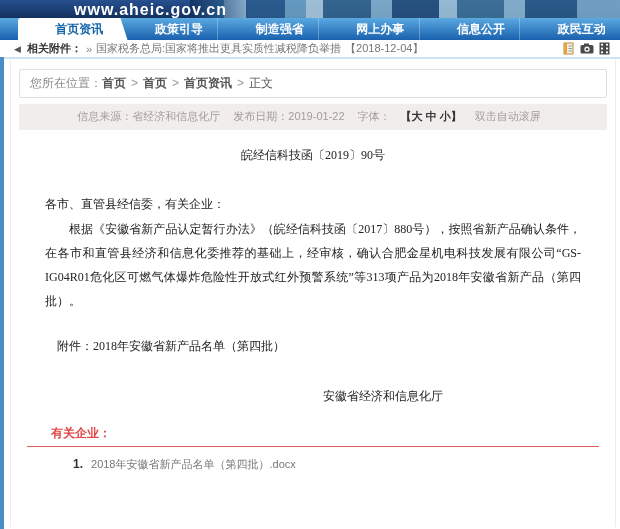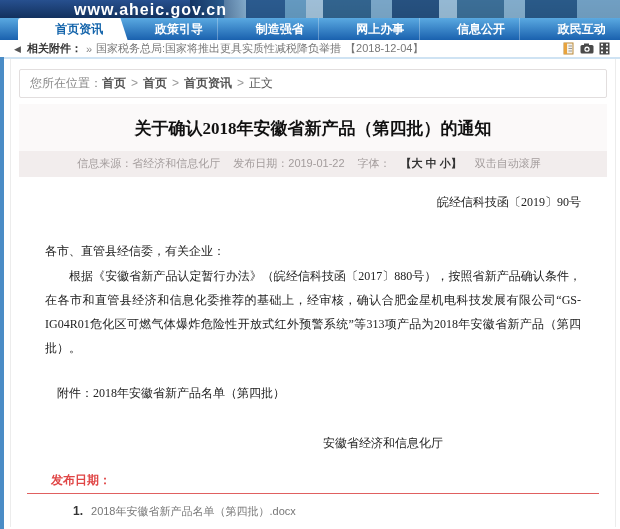--- a/index.html
+++ b/index.html
@@ -125,21 +125,21 @@
   }
   .article-meta .meta-strong { color: #333; font-weight: bold; cursor: pointer; }
   .article-meta span { margin: 0 5px; }
   
   .doc {
     font-family: "Liberation Serif", serif;
     font-size: 12px;
     color: #222;
     padding: 0 28px;
   }
-  .doc-number { text-align: right; margin: 17px 0 0 0; }
+  .doc-number { text-align: center; margin: 17px 0 0 0; }
   .doc-salutation { margin-top: 32px; }
   .doc-paragraph {
     text-indent: 2em;
     line-height: 24px;
     margin-top: 4px;
     text-align: justify;
   }
   .doc-attachment-line { margin-top: 25px; padding-left: 1em; }
   .signature {
     width: 160px;
@@ -219,41 +219,40 @@
 
 <div class="left-stripe"></div>
 
 <div class="content">
 
   <div class="breadcrumb">
     <span>您所在位置：</span><span class="crumb">首页</span><span class="bsep">&gt;</span><span class="crumb">首页</span><span class="bsep">&gt;</span><span class="crumb">首页资讯</span><span class="bsep">&gt;</span><span class="crumb last">正文</span>
   </div>
 
   <div class="title-section">
-    <div class="article-title">关于确认2018年安徽省新产品（第四批）的通知</div>
     <div class="article-meta">
       <span>信息来源：省经济和信息化厅</span>
       <span>发布日期：2019-01-22</span>
       <span>字体：</span><span class="meta-strong">【大 中 小】</span>
       <span>双击自动滚屏</span>
     </div>
   </div>
 
   <div class="doc">
     <div class="doc-number">皖经信科技函〔2019〕90号</div>
     <div class="doc-salutation">各市、直管县经信委，有关企业：</div>
     <div class="doc-paragraph">根据《安徽省新产品认定暂行办法》（皖经信科技函〔2017〕880号），按照省新产品确认条件，在各市和直管县经济和信息化委推荐的基础上，经审核，确认合肥金星机电科技发展有限公司“GS-IG04R01危化区可燃气体爆炸危险性开放式红外预警系统”等313项产品为2018年安徽省新产品（第四批）。</div>
     <div class="doc-attachment-line">附件：2018年安徽省新产品名单（第四批）</div>
     <div class="signature">
       <div>安徽省经济和信息化厅</div>
     </div>
   </div>
 
   <div class="related">
-    <div class="related-header">发布日期：</div>
+    <div class="related-header">有关企业：</div>
     <div class="related-line"></div>
     <div class="related-item">
       <span class="idx">1.</span><span class="file-link">2018年安徽省新产品名单（第四批）.docx</span>
     </div>
 
   </div>
 
 </div>
 
 </body></html>

